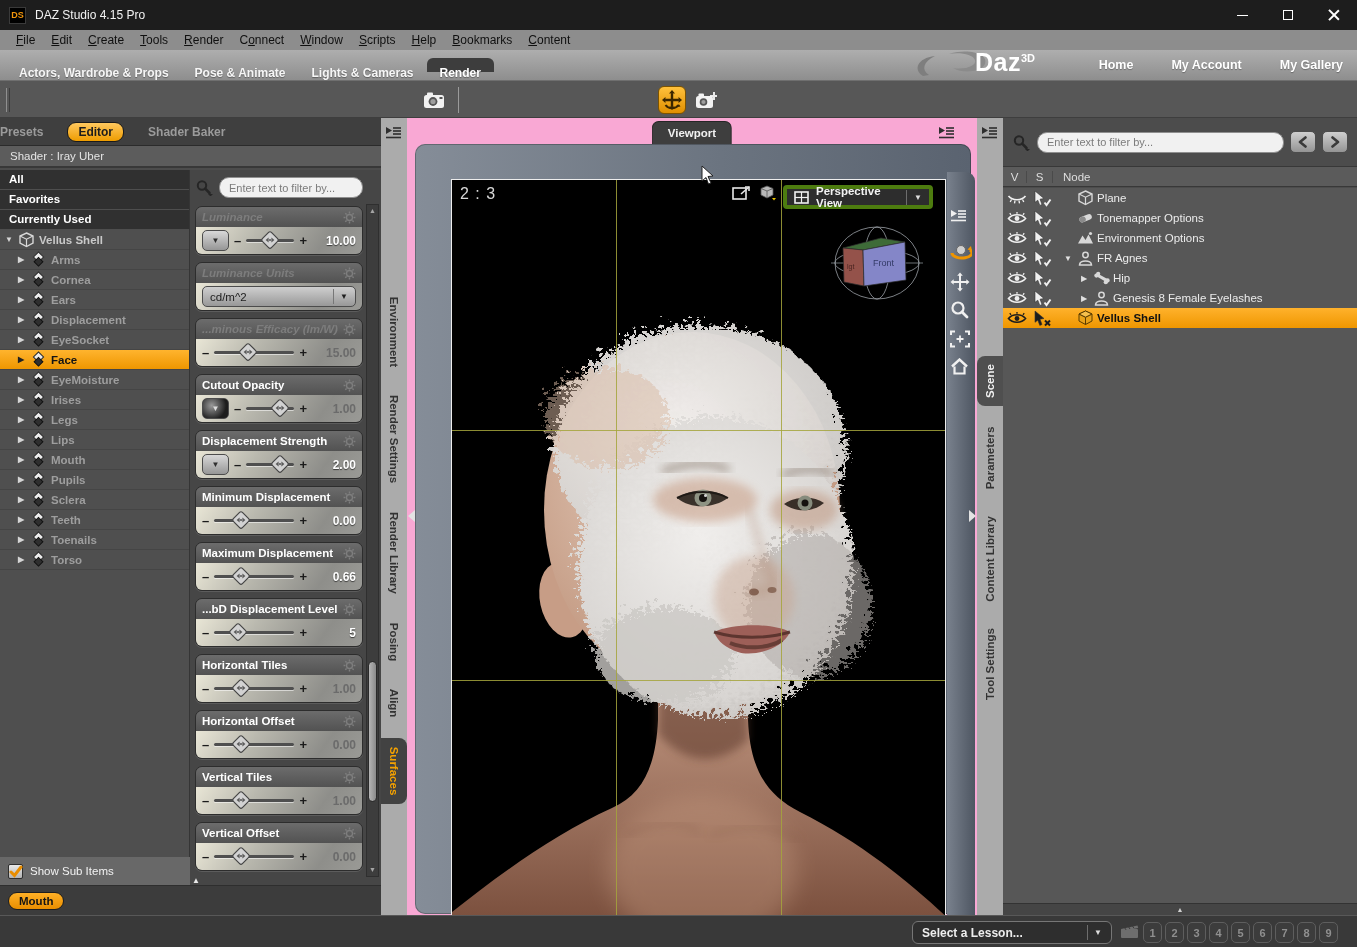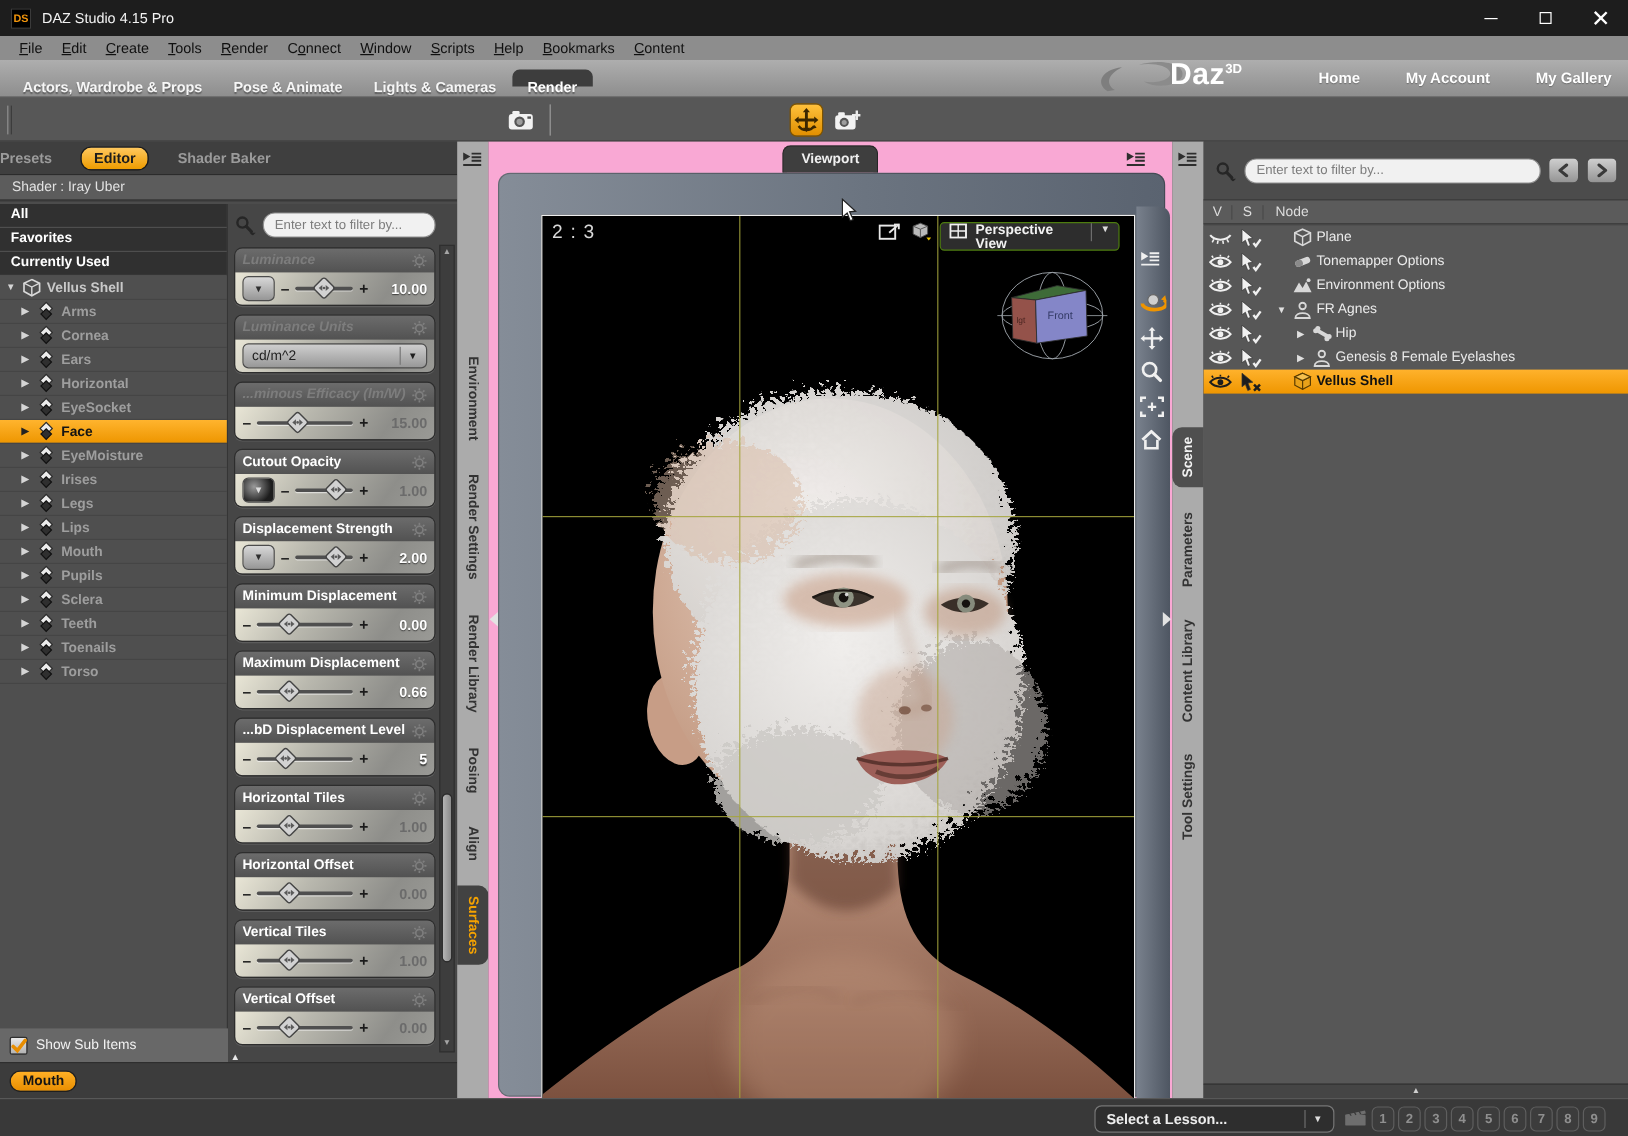--- a/index.html
+++ b/index.html
@@ -144,21 +144,21 @@
   .vp-menu{position:absolute;right:22px;top:7px;}
   .vp-widget{position:absolute;left:8px;top:26px;width:556px;height:770px;border-radius:10px;
              background:linear-gradient(90deg,#858d98 0%,#6b7480 55%,#5a6370 100%);
              box-shadow:inset 0 0 0 1px rgba(0,0,0,.25);}
   .vp-canvas{position:absolute;left:36px;top:35px;width:495px;height:742px;background:#000;
              border:1px solid #ededed;overflow:hidden;}
   .gridline{position:absolute;background:rgba(165,165,60,.85);}
   .vp-ratio{position:absolute;left:8px;top:5px;color:#d8d8d8;font-size:16px;letter-spacing:1px;}
   .vp-topicons{position:absolute;right:168px;top:5px;display:flex;gap:9px;align-items:center;}
   .view-dd{position:absolute;right:12px;top:5px;width:150px;height:24px;background:#2d2d2d;
-           border:1px solid #4d7c0f;border-radius:4px;display:flex;align-items:flex-start;gap:7px;
+           border:4px solid #4d7c0f;border-radius:4px;display:flex;align-items:center;gap:7px;
            padding:0 7px;color:#f2f2f2;font-weight:bold;font-size:11.5px;}
   .view-dd .vline{width:1px;height:15px;background:#6d6d6d;margin-left:auto;}
   .view-dd .dd-caret{font-size:8px;color:#ddd;}
   .vp-sidebar{position:absolute;left:532px;top:28px;width:28px;height:766px;border-radius:0 9px 9px 0;
               background:linear-gradient(90deg,#79818d,#4e5662);}
   .vp-sidebar .sb-icon{position:absolute;left:3px;}
   .vp-bottombar{position:absolute;left:12px;top:783px;width:547px;height:13px;border-radius:7px;
                 background:linear-gradient(#c4c8cd,#8d939c);border:1px solid #5c6470;}
   .collapse-arr{position:absolute;top:392px;width:0;height:0;border-top:6px solid transparent;
                 border-bottom:6px solid transparent;}
@@ -370,21 +370,21 @@
           <div class="tree-row leaf-row">
             <span class="tri">▶</span>
             <span style="display: inline-grid; place-items: center;">
               <svg width="17" height="17" viewBox="0 0 17 17">
                 <g transform="rotate(45 8.5 8.5)">
                   <rect x="3.2" y="3.2" width="7.2" height="7.2" fill="#ececec" stroke="#2d2d2d" stroke-width="1"></rect>
                   <rect x="7" y="7" width="6.2" height="6.2" fill="#2f2f2f" stroke="#111" stroke-width="1"></rect>
                 </g>
               </svg>
             </span>
-            <span>Horizontal</span>
+            <span>Displacement</span>
           </div>
           <div class="tree-row leaf-row">
             <span class="tri">▶</span>
             <span style="display: inline-grid; place-items: center;">
               <svg width="17" height="17" viewBox="0 0 17 17">
                 <g transform="rotate(45 8.5 8.5)">
                   <rect x="3.2" y="3.2" width="7.2" height="7.2" fill="#ececec" stroke="#2d2d2d" stroke-width="1"></rect>
                   <rect x="7" y="7" width="6.2" height="6.2" fill="#2f2f2f" stroke="#111" stroke-width="1"></rect>
                 </g>
               </svg>

